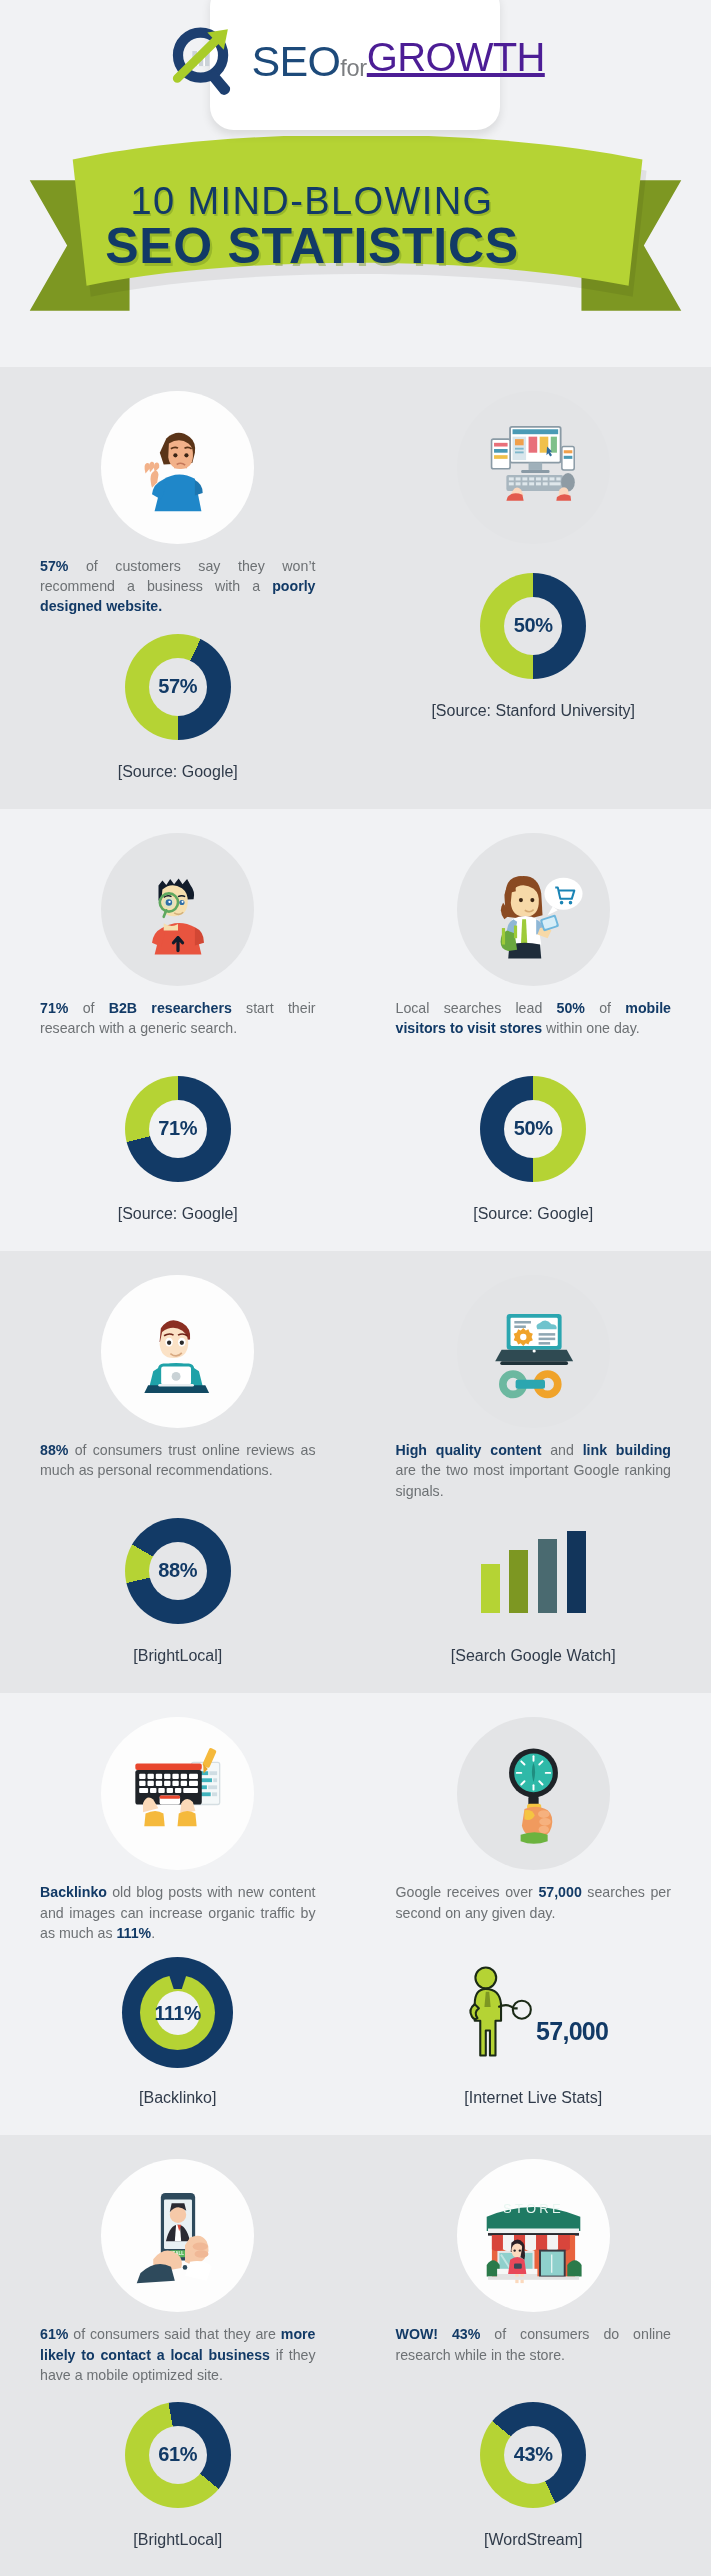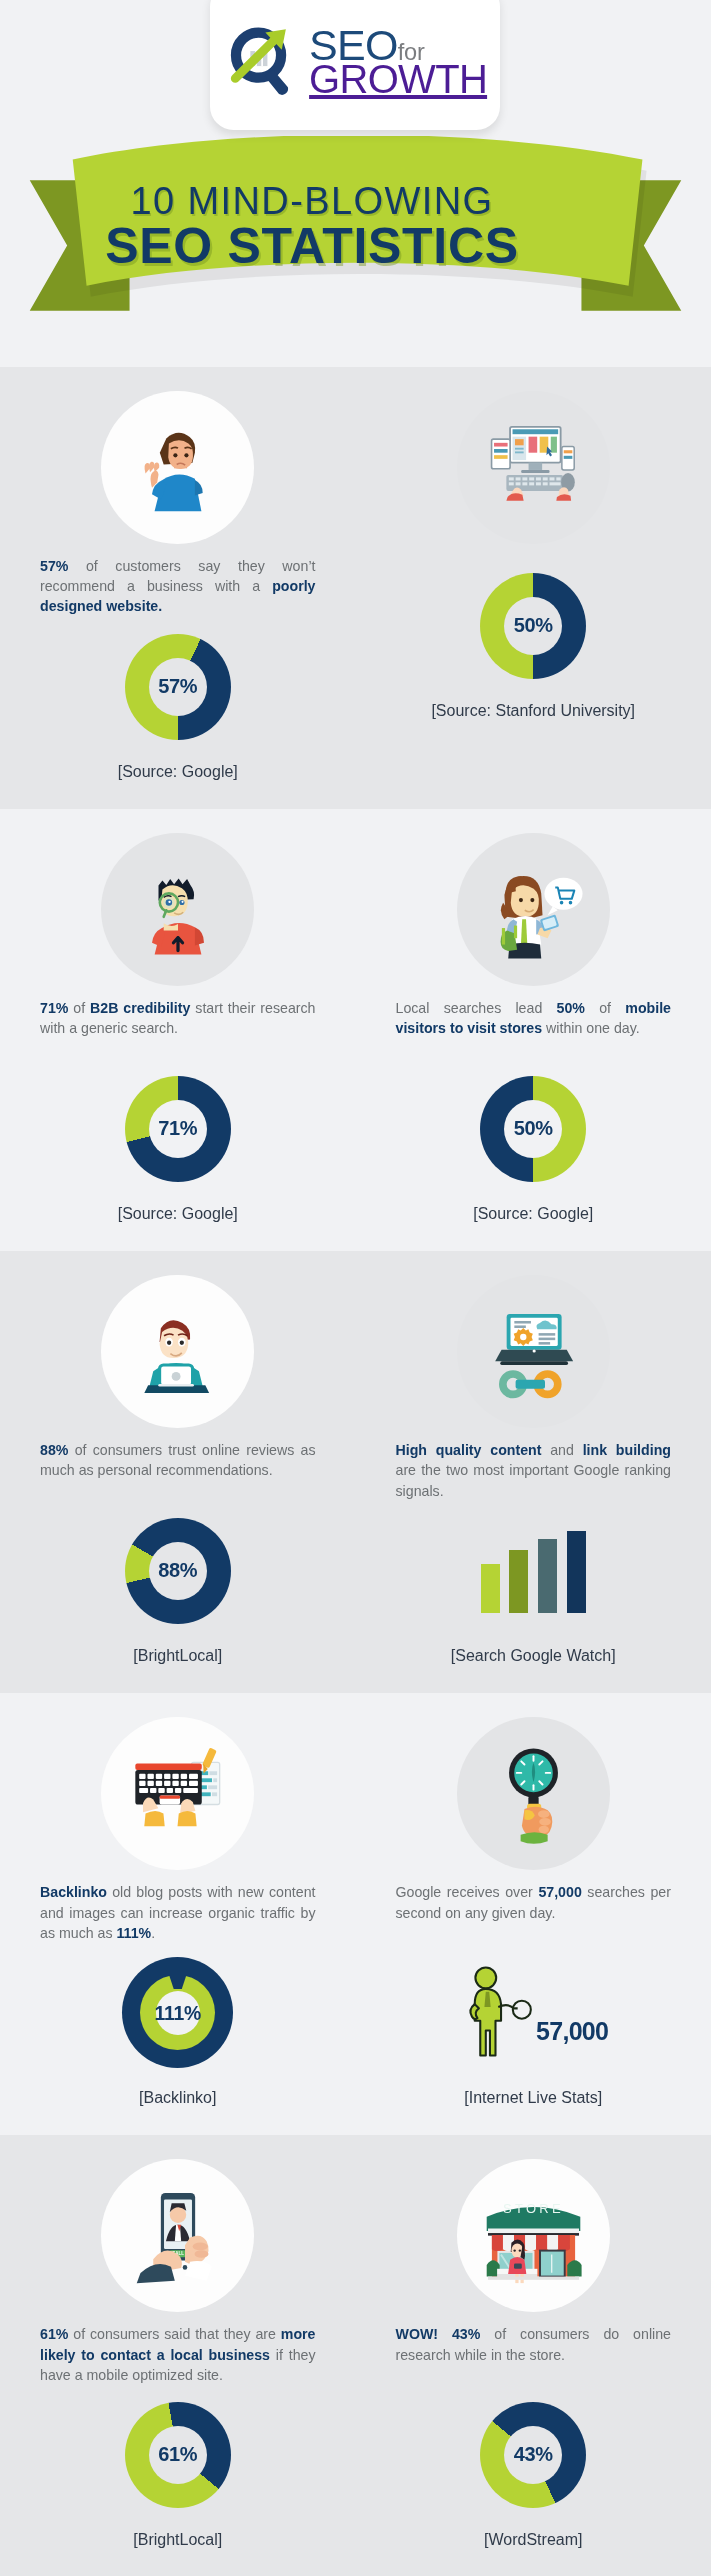--- a/index.html
+++ b/index.html
@@ -24,21 +24,21 @@
     width: 290px; height: 147px;
     background: #ffffff;
     border-radius: 23.6px;
     box-shadow: 0 4.2px 9.7px rgba(0,0,0,0.10);
     display: flex;
     align-items: center;
     justify-content: center;
   }
   .logo-inner { display: flex; align-items: center; gap: 4.2px; margin-top: 9.7px; }
   .logo-mark { width: 82px; height: 82px; flex: none; }
-  .logo-words { display: flex; flex-direction: column; line-height: 0.86; }
+  .logo-words { display: flex; flex-direction: row; line-height: 0.86; }
   .logo-l1 { display: flex; align-items: baseline; }
   .logo-seo {
     font-size: 43px; font-weight: 400; color: #1d4a7a;
     letter-spacing: -0.7px; font-family: "Liberation Sans", sans-serif;
   }
   .logo-for { font-size: 23.6px; color: #7b7d80; letter-spacing: -0.3px; }
   .logo-growth {
     font-size: 40px; color: #4c1d95; letter-spacing: -0.7px;
     margin-top: -2.8px;
     text-decoration: underline;
@@ -328,21 +328,21 @@
  <circle cx="66" cy="70" r="5" fill="#2f6fa8"></circle>
  <circle cx="67" cy="69" r="1.8" fill="#ffffff"></circle>
  <path d="M62,82 l-4,10" stroke="#5fa85f" stroke-width="4" stroke-linecap="round"></path>
  <path d="M54,110 q26,-16 52,-2 l10,42 -72,0 Z" fill="#e8543f"></path>
  <path d="M54,110 q-12,6 -14,22 l14,6 6,-20 Z" fill="#e8543f"></path>
  <path d="M106,108 q14,6 14,24 l-14,4 Z" fill="#d24734"></path>
  <path d="M58,102 q12,8 22,1 l0,10 -22,0 Z" fill="#f6dfae"></path>
  <path d="M80,124 l0,20 m0,-20 l-7,8 m7,-8 l7,8" stroke="#121c2b" stroke-width="5" fill="none" stroke-linecap="round"></path>
  </svg>
           </div>
-          <div class="stat-text"><b>71%</b> of <b>B2B credibility</b> start their research with a generic search.</div>
+          <div class="stat-text"><b>71%</b> of <b>B2B researchers</b> start their research with a generic search.</div>
           <div class="viz">
             <div class="donut" style="background: conic-gradient(from 0deg, #123a66 0deg 255.6deg, #b5d334 255.6deg 360deg);">
               <div class="hole" style="background: rgb(241, 242, 244);">
                 <span>71%</span>
               </div>
             </div>
           </div>
           <div class="source">[Source: Google]</div>
         </div>
         <div class="cell">

